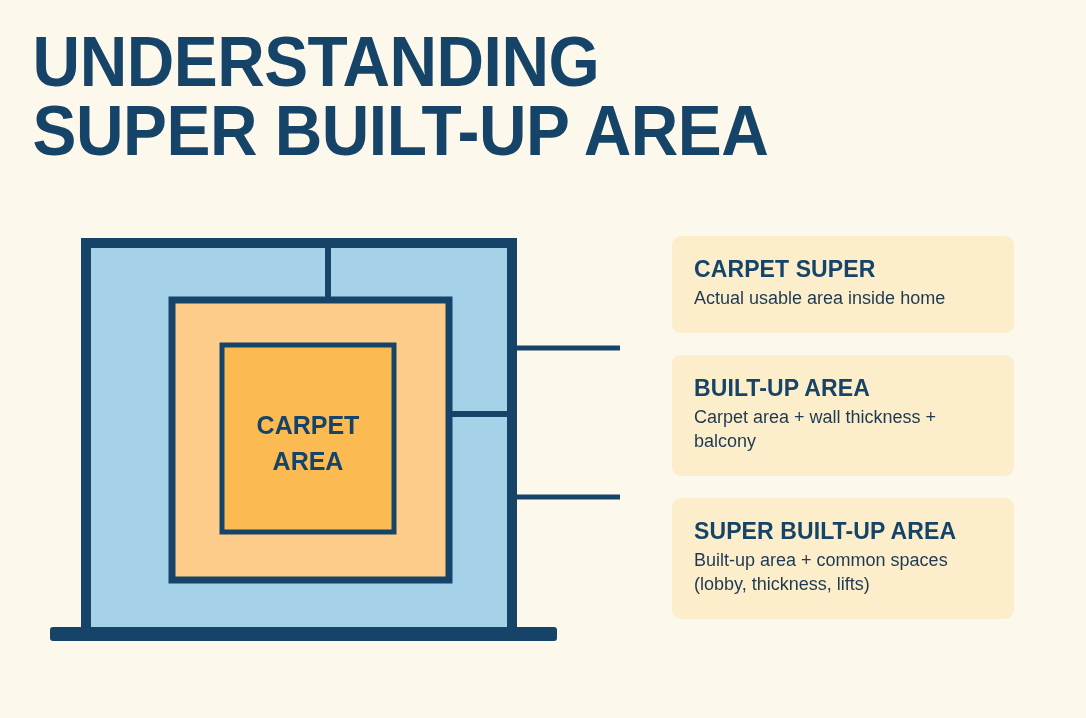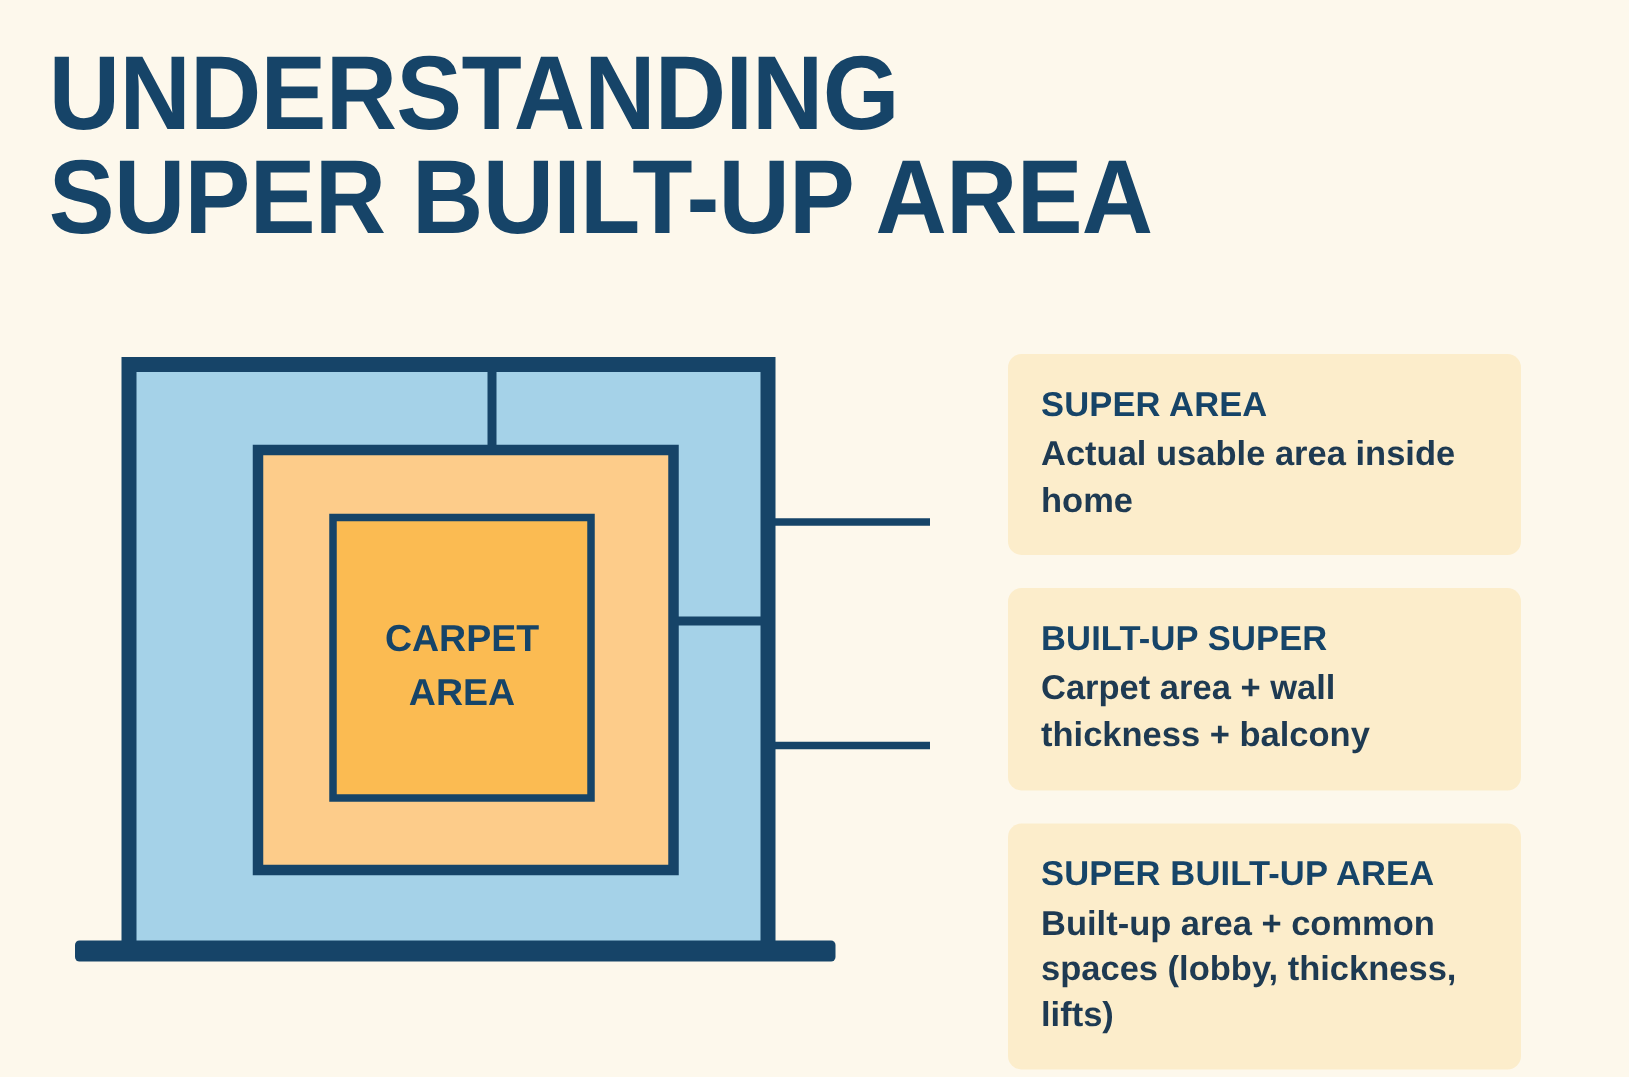--- a/index.html
+++ b/index.html
@@ -63,22 +63,22 @@
   .card-title {
     color: #164468;
     font-weight: 700;
     font-size: 23px;
     line-height: 1.18;
     letter-spacing: 0.1px;
     margin: 0 0 4px 0;
   }
   .card-body {
     color: #1E3A52;
-    font-weight: 700;
-    font-size: 23px;
+    font-weight: 400;
+    font-size: 18px;
     line-height: 1.33;
     margin: 0;
   }
 </style>
 </head>
 <body>
 
 <div id="title-block">
   <span class="title-line">UNDERSTANDING</span>
   <span class="title-line">SUPER BUILT-UP AREA</span>
@@ -104,26 +104,26 @@
     <rect x="50" y="627" width="507" height="14" rx="3" fill="#164468"></rect>
 
     <text x="308" y="434" text-anchor="middle" font-family="Liberation Sans, sans-serif" font-size="25" font-weight="700" fill="#164468">CARPET</text>
     <text x="308" y="470" text-anchor="middle" font-family="Liberation Sans, sans-serif" font-size="25" font-weight="700" fill="#164468">AREA</text>
   </svg>
 </div>
 
 <div id="cards">
 
   <div class="card">
-    <p class="card-title">SUPER AREA</p>
+    <p class="card-title">CARPET SUPER</p>
     <p class="card-body">Actual usable area inside home</p>
   </div>
 
   <div class="card">
-    <p class="card-title">BUILT-UP SUPER</p>
+    <p class="card-title">BUILT-UP AREA</p>
     <p class="card-body">Carpet area + wall thickness + balcony</p>
   </div>
 
   <div class="card">
     <p class="card-title">SUPER BUILT-UP AREA</p>
     <p class="card-body">Built-up area + common spaces (lobby, thickness, lifts)</p>
   </div>
 
 </div>
 

